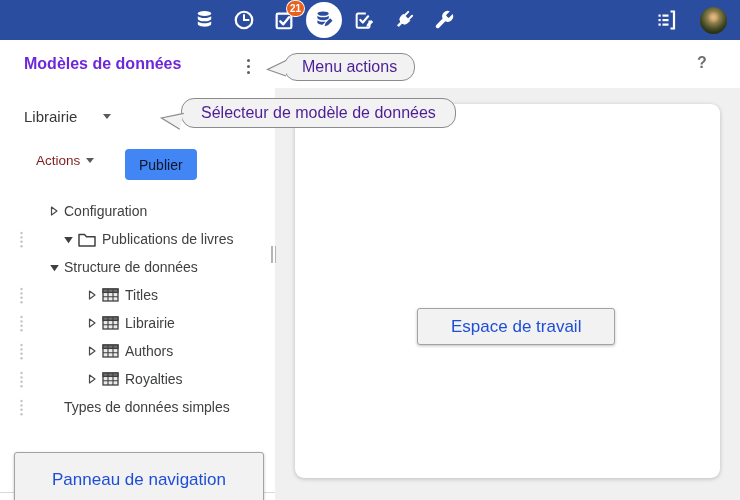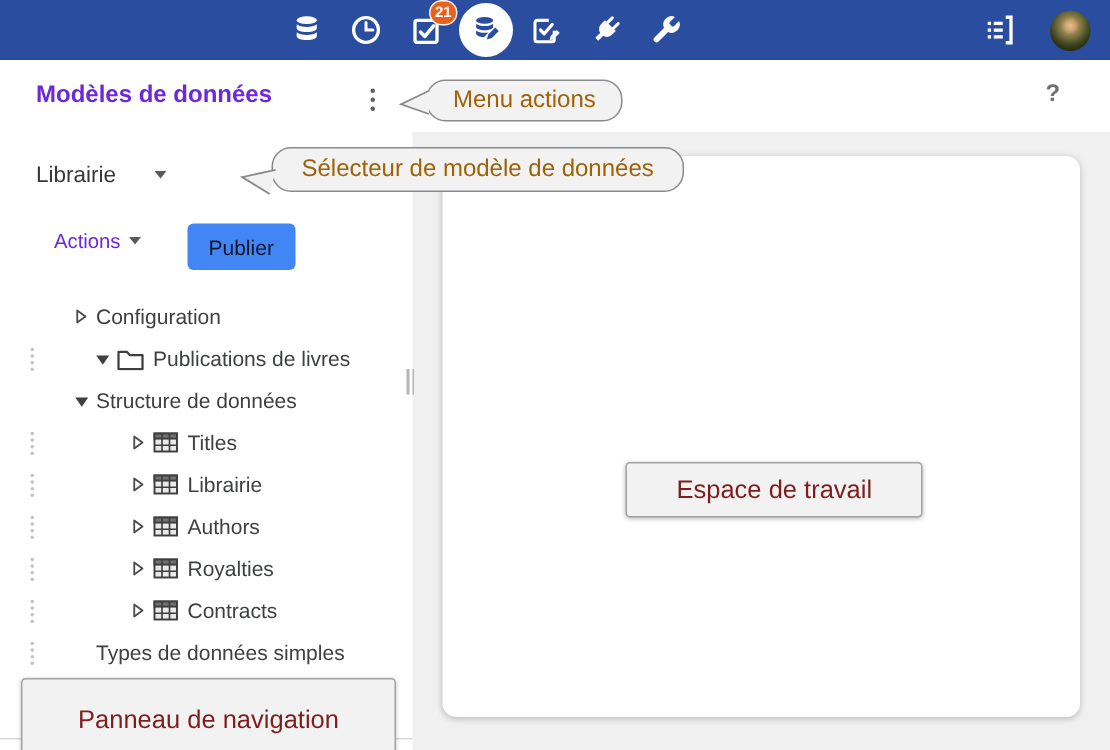--- a/index.html
+++ b/index.html
@@ -91,21 +91,21 @@
     display: flex; align-items: center; gap: 26px;
   }
   .caret-down {
     width: 0; height: 0;
     border-left: 4px solid transparent; border-right: 4px solid transparent;
     border-top: 5px solid #5a5a5a;
   }
   .actions-btn {
     position: absolute; left: 36px; top: 153px;
     background: transparent; border: none; cursor: pointer;
-    font-size: 13.5px; color: #6d28d9;
+    font-size: 13.5px; color: #7f1d1d;
     font-family: "Liberation Sans", sans-serif;
     display: flex; align-items: center; gap: 6px;
   }
   .publish-btn {
     position: absolute; left: 125px; top: 149px;
     height: 31px; padding: 0 14px;
     background: var(--publish, #4285f4);
     border: none; border-radius: 4px; cursor: pointer;
     color: #0f172a; font-size: 14px;
     font-family: "Liberation Sans", sans-serif;
@@ -139,35 +139,35 @@
     background: #d9d9d9;
   }
 
   
   .bubble {
     position: absolute; z-index: 5;
     background: var(--callout_bg, #f2f2f2);
     border: 1px solid var(--callout_border, #8b8b8b);
     border-radius: 13px;
     display: flex; align-items: center;
-    color: #a16207; white-space: nowrap; text-align: right;
+    color: #4c1d95; white-space: nowrap; text-align: right;
   }
   .bubble .pointer { position: absolute; z-index: 6; }
   .bubble-menu   { left: 284px; top: 53px; height: 28px; padding: 0 17px; font-size: 16px; }
   .bubble-select { left: 181px; top: 98px; height: 30px; padding: 0 19px; font-size: 16px; }
   .bubble-menu .pointer   { left: -19px; top: 5px; }
   .bubble-select .pointer { left: -22px; top: 10px; transform: rotate(14deg); }
 
   .plain-box {
     position: absolute; z-index: 5;
     background: #f2f2f3;
     border: 1px solid #a3a3a3; border-radius: 3px;
     box-shadow: 0 1px 3px rgba(0,0,0,.25);
     display: flex; align-items: center; justify-content: center;
-    font-size: 17px; color: #7f1d1d; white-space: nowrap;
+    font-size: 17px; color: #1d4ed8; white-space: nowrap;
   }
   .box-workspace { left: 417px; top: 308px; height: 37px; padding: 0 33px; }
   .box-nav { left: 14px; top: 452px; width: 250px; height: 56px; }
 </style>
 </head>
 <body>
 
 <header class="topbar">
   <div class="tb-group">
 
@@ -387,41 +387,20 @@
       </span>
       <span class="node-icon">
         <svg width="17" height="14" viewBox="0 0 17 14">
           <rect x="1" y="1" width="15" height="12" fill="#eaeaea" stroke="#3f3f3f" stroke-width="1.3"></rect>
           <rect x="1" y="1" width="15" height="3.4" fill="#707070" stroke="#3f3f3f" stroke-width="1.3"></rect>
           <path d="M1 8.8h15M6 1v12M11 1v12" stroke="#3f3f3f" stroke-width="1.1"></path>
         </svg>
       </span>
       <span class="tree-label">Royalties</span>
     </div>
-    <div class="tree-row lvl3">
-      <span class="drag"><svg width="5" height="17" viewBox="0 0 5 17">
-          <circle cx="2.5" cy="2" r="1.2" fill="#c3c3c3"></circle>
-          <circle cx="2.5" cy="6.4" r="1.2" fill="#c3c3c3"></circle>
-          <circle cx="2.5" cy="10.8" r="1.2" fill="#c3c3c3"></circle>
-          <circle cx="2.5" cy="15.2" r="1.2" fill="#c3c3c3"></circle>
-        </svg></span>
-      <span class="twisty">
-        <svg width="10" height="12" viewBox="0 0 10 12">
-          <path d="M2.5 2l5.5 4-5.5 4z" fill="none" stroke="#4a4a4a" stroke-width="1.2" stroke-linejoin="round"></path>
-        </svg>
-      </span>
-      <span class="node-icon">
-        <svg width="17" height="14" viewBox="0 0 17 14">
-          <rect x="1" y="1" width="15" height="12" fill="#eaeaea" stroke="#3f3f3f" stroke-width="1.3"></rect>
-          <rect x="1" y="1" width="15" height="3.4" fill="#707070" stroke="#3f3f3f" stroke-width="1.3"></rect>
-          <path d="M1 8.8h15M6 1v12M11 1v12" stroke="#3f3f3f" stroke-width="1.1"></path>
-        </svg>
-      </span>
-      <span class="tree-label">Contracts</span>
-    </div>
     <div class="tree-row lvl1">
       <span class="drag"><svg width="5" height="17" viewBox="0 0 5 17">
           <circle cx="2.5" cy="2" r="1.2" fill="#c3c3c3"></circle>
           <circle cx="2.5" cy="6.4" r="1.2" fill="#c3c3c3"></circle>
           <circle cx="2.5" cy="10.8" r="1.2" fill="#c3c3c3"></circle>
           <circle cx="2.5" cy="15.2" r="1.2" fill="#c3c3c3"></circle>
         </svg></span>
       <span class="twisty"></span>
       <span class="tree-label">Types de données simples</span>
     </div>

